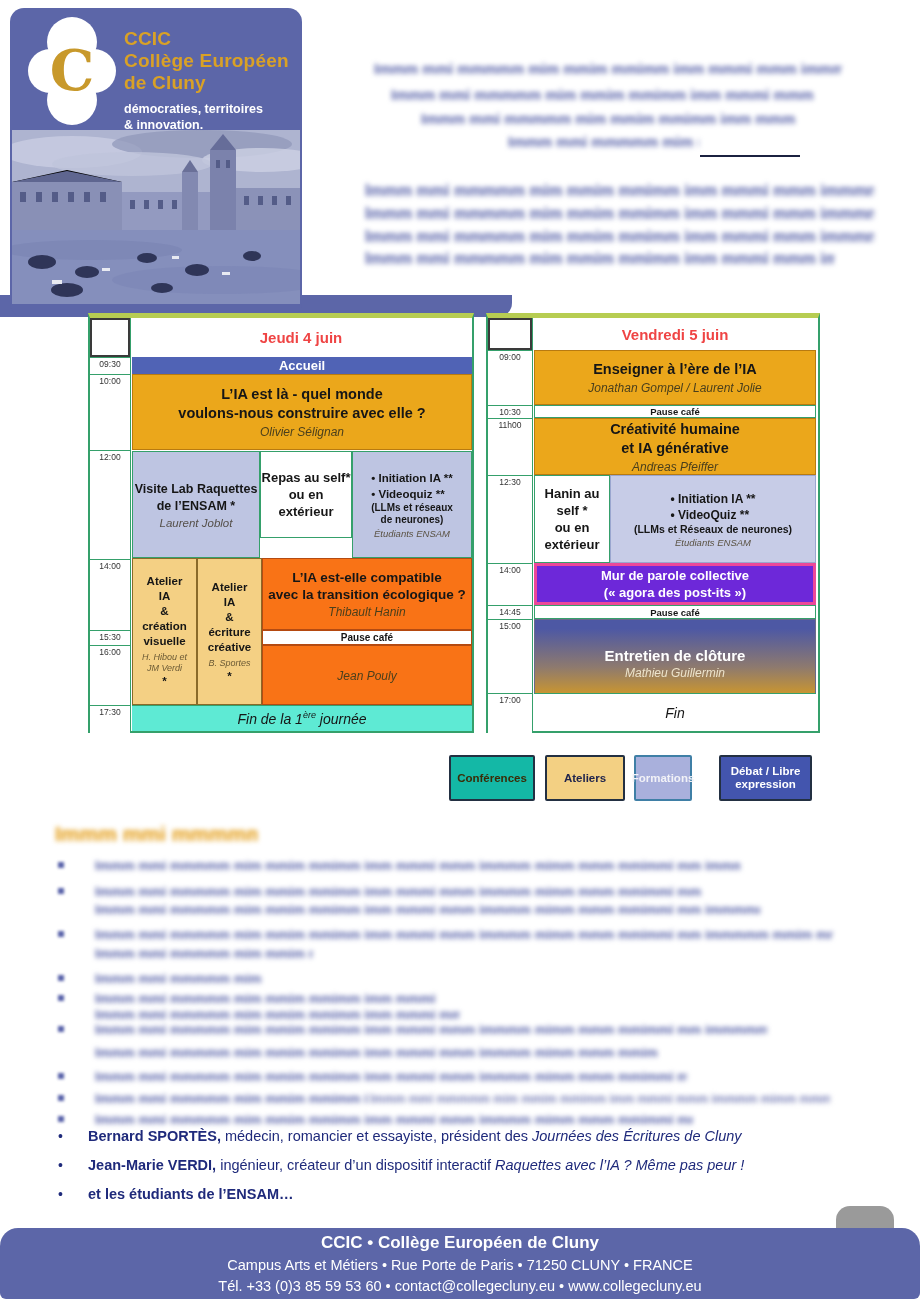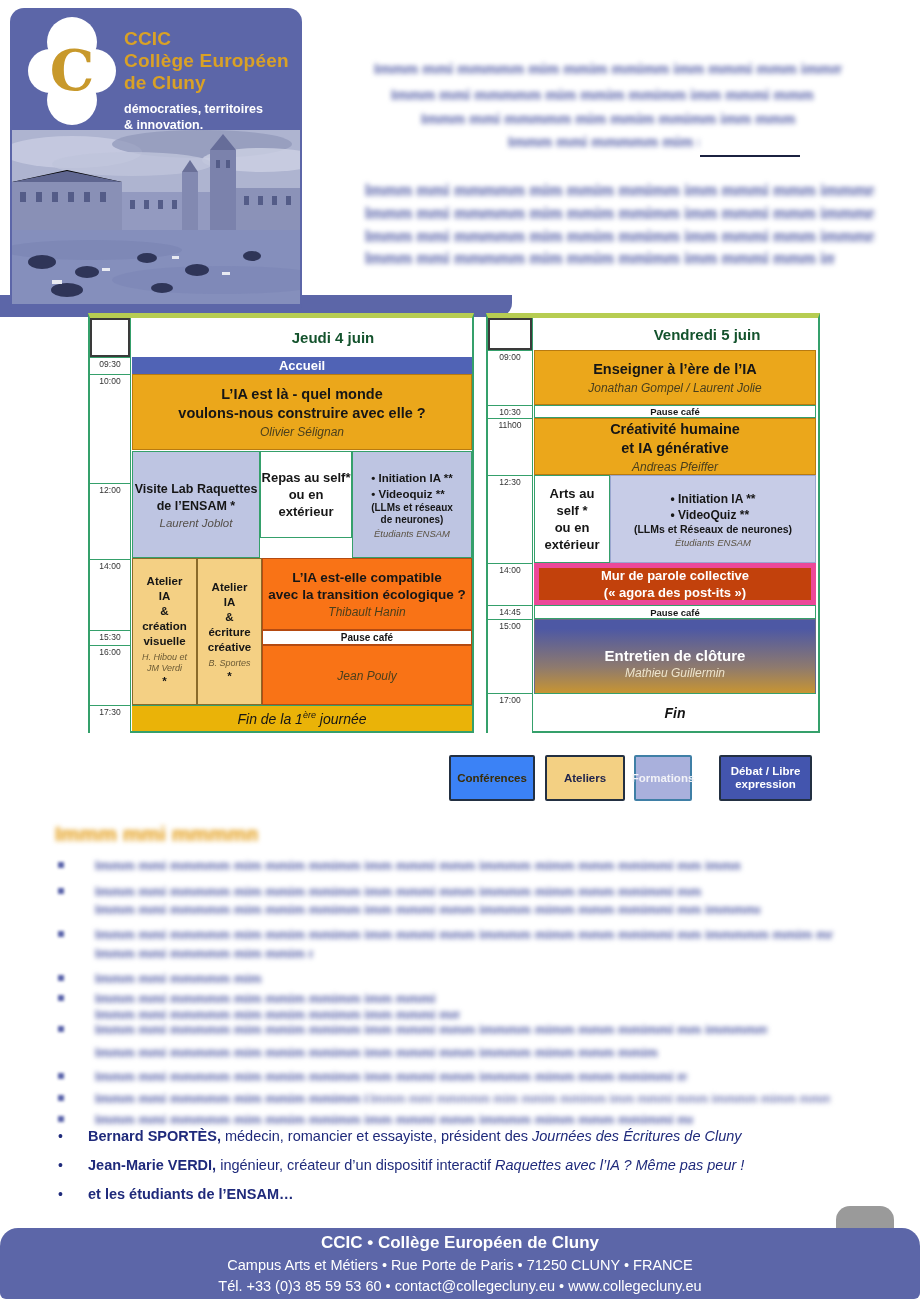--- a/index.html
+++ b/index.html
@@ -18,33 +18,33 @@
   
   .blur-line{position:absolute;overflow:hidden;white-space:nowrap;font-weight:bold;
              filter:blur(2.4px);pointer-events:none;}
   .blur-dot{position:absolute;width:6px;height:6px;filter:blur(1.4px);}
   #intro-rule{left:700px;top:155px;width:100px;height:2px;background:#1b2140;}
   
   .sched{background:#fff;border:2px solid #35a06b;border-top:5px solid #B7CD52;box-sizing:border-box;}
   .sched .inner{position:absolute;left:0;top:0;right:0;bottom:0;}
   .timecol-sep{position:absolute;top:0;bottom:0;width:1px;background:#35a06b;}
   .corner-cell{position:absolute;left:0;top:0;background:#fff;border:2px solid #3a3a3a;box-sizing:border-box;}
-  .day-title{position:absolute;font-weight:bold;font-size:15px;color:#14532d;
-             display:flex;align-items:center;justify-content:center;padding-left:32px;}
+  .day-title{position:absolute;font-weight:bold;font-size:15px;color:#ef4444;
+             display:flex;align-items:center;justify-content:center;}
   .time{position:absolute;left:0;box-sizing:border-box;border-top:1px solid #35a06b;
         font-size:8.5px;color:#333;text-align:center;padding-top:1px;background:#fff;}
   .cell{position:absolute;box-sizing:border-box;display:flex;flex-direction:column;
         justify-content:center;align-items:center;text-align:center;}
   .c-orange{background:#EBA71B;border:1.5px solid #B87A10;}
   .c-orange2{background:#f97316;border:1.5px solid #B44B12;}
   .c-lav{background:#BEC5E2;border:1px solid #35a06b;}
   .c-lav2{background:#C7CCE7;border:1px solid #9aa6cf;}
   .c-white{background:#fff;border:1px solid #35a06b;}
   .c-tan{background:#F4D084;border:1px solid #8a6a2a;}
-  .c-blue{background:#c2410c;border:5px solid #ec4899;}
+  .c-blue{background:#6d28d9;border:3px solid #ec4899;}
   .c-grad{background:linear-gradient(#4D58A4,#8a77800%,#DB9E1E);background:linear-gradient(#4D58A4 10%,#8E7A6E 55%,#DB9E1E 95%);border:1px solid #6a6a8a;}
   .t-title{font-weight:bold;font-size:13.5px;line-height:17px;color:#161616;}
   .t-title-lg{font-weight:bold;font-size:14.5px;line-height:19px;color:#161616;}
   .t-speaker{font-style:italic;font-size:12px;color:#4a3f1c;margin-top:2px;}
   .t-speaker-sm{font-style:italic;font-size:9.5px;color:#5a5243;margin-top:2px;}
   .t-bold-sm{font-weight:bold;font-size:13px;line-height:17px;color:#161616;}
   .t-items{font-weight:bold;font-size:11.5px;line-height:16px;color:#161616;text-align:left;}
   .t-subs{font-weight:bold;font-size:10px;line-height:12px;color:#161616;}
   .t-atelier{font-weight:bold;font-size:11.5px;line-height:15px;color:#161616;}
   .t-atelier-sp{font-style:italic;font-size:9px;line-height:11px;color:#6b5a35;margin-top:3px;}
@@ -190,21 +190,21 @@
       <div class="blur-dot" style="left: 58px; top: 1116px; background: rgb(86, 96, 168);"></div>
     </div>
   <div class="abs" id="intro-rule"></div>
 
   <div class="abs sched" style="left:88px;top:313px;width:386px;height:420px;">
     <div class="inner">
       <div class="timecol-sep" style="left:40px;"></div>
       <div id="d1-times">
           <div class="time" style="top: 39px; height: 17px; width: 40px;">09:30</div>
           <div class="time" style="top: 56px; height: 76px; width: 40px;">10:00</div>
-          <div class="time" style="top: 132px; height: 109px; width: 40px; margin-top: 33px;">12:00</div>
+          <div class="time" style="top: 132px; height: 109px; width: 40px;">12:00</div>
           <div class="time" style="top: 241px; height: 71px; width: 40px;">14:00</div>
           <div class="time" style="top: 312px; height: 15px; width: 40px;">15:30</div>
           <div class="time" style="top: 327px; height: 60px; width: 40px;">16:00</div>
           <div class="time" style="top: 387px; height: 30px; width: 40px;">17:30</div>
         </div>
       <div class="corner-cell" style="width:40px;height:39px;"></div>
       <div class="day-title" style="left:40px;top:0;width:342px;height:39px;">Jeudi 4 juin</div>
 
       <div class="cell" style="left:42px;top:39px;width:340px;height:17px;background:#5063B5;">
         <div style="font-weight:bold;font-size:13px;color:#fff;">Accueil</div>
@@ -279,21 +279,21 @@
           </div>
         <div class="t-speaker">Thibault Hanin</div>
       </div>
       <div class="cell" style="left:172px;top:312px;width:210px;height:15px;background:#fff;border:1px solid #b5490f;">
         <div class="t-pause">Pause café</div>
       </div>
       <div class="cell c-orange2" style="left:172px;top:327px;width:210px;height:60px;">
         <div class="t-speaker">Jean Pouly</div>
       </div>
 
-      <div class="cell" style="left:42px;top:387px;width:340px;height:26px;border-top:1px solid #35a06b;background:#eab308;">
+      <div class="cell" style="left:42px;top:387px;width:340px;height:26px;border-top:1px solid #35a06b;background:#5eead4;">
         <div class="t-fin"><span>Fin de la 1</span><sup>ère</sup><span> journée</span></div>
       </div>
     </div>
   </div>
 
   <div class="abs sched" style="left:486px;top:313px;width:334px;height:420px;">
     <div class="inner">
       <div class="timecol-sep" style="left:44px;"></div>
       <div id="d2-times">
           <div class="time" style="top: 32px; height: 55px; width: 44px;">09:00</div>
@@ -320,21 +320,21 @@
       <div class="cell c-orange" style="left:46px;top:100px;width:282px;height:57px;">
         <div class="t-title-lg">
             <div>Créativité humaine</div>
             <div>et IA générative</div>
           </div>
         <div class="t-speaker">Andreas Pfeiffer</div>
       </div>
 
       <div class="cell c-white" style="left:46px;top:157px;width:76px;height:88px;">
         <div class="t-bold-sm">
-            <div>Arts au</div>
+            <div>Hanin au</div>
             <div>self  *</div>
             <div>ou en</div>
             <div>extérieur</div>
           </div>
       </div>
       <div class="cell c-lav2" style="left:122px;top:157px;width:206px;height:88px;">
         <div class="t-items" style="font-size:12px;">
             <div>•    Initiation IA **</div>
             <div>•    VideoQuiz **</div>
           </div>
@@ -350,28 +350,28 @@
             <div>(« agora des post-its »)</div>
           </div>
       </div>
       <div class="cell" style="left:46px;top:287px;width:282px;height:14px;background:#fff;border:1px solid #35a06b;">
         <div class="t-pause" style="font-size:9.5px;">Pause café</div>
       </div>
       <div class="cell c-grad" style="left:46px;top:301px;width:282px;height:88px;">
         <div style="font-weight:bold;font-size:15px;color:#fff;">Entretien  de clôture</div>
         <div style="font-style:italic;font-size:12px;color:#EDE4CC;margin-top:2px;">Mathieu Guillermin</div>
       </div>
-      <div class="cell" style="left:46px;top:375px;width:282px;height:38px;border-top:1px solid #35a06b;background:#fff;font-weight:bold;">
+      <div class="cell" style="left:46px;top:375px;width:282px;height:38px;border-top:1px solid #35a06b;background:#fff;">
         <div class="t-fin">Fin</div>
       </div>
     </div>
   </div>
 
   <div id="legend">
-      <div class="legend-box" style="left: 449px; width: 86px; background: #3b82f6; border: 2px solid rgb(35, 48, 66); color: rgb(58, 44, 7); justify-content: center;">
+      <div class="legend-box" style="left: 449px; width: 86px; background: #14b8a6; border: 2px solid rgb(35, 48, 66); color: rgb(58, 44, 7); justify-content: center;">
         <div>Conférences</div>
       </div>
       <div class="legend-box" style="left: 545px; width: 80px; background: rgb(243, 208, 131); border: 2px solid rgb(35, 48, 66); color: rgb(33, 37, 77);">
         <div>Ateliers</div>
       </div>
       <div class="legend-box" style="left: 634px; width: 58px; background: rgb(169, 176, 220); border: 2px solid rgb(63, 127, 166); color: rgb(242, 242, 247);">
         <div>Formations</div>
       </div>
       <div class="legend-box" style="left: 719px; width: 93px; background: rgb(67, 85, 174); border: 2px solid rgb(35, 48, 66); color: rgb(255, 255, 255);">
         <div>Débat / Libre</div>

